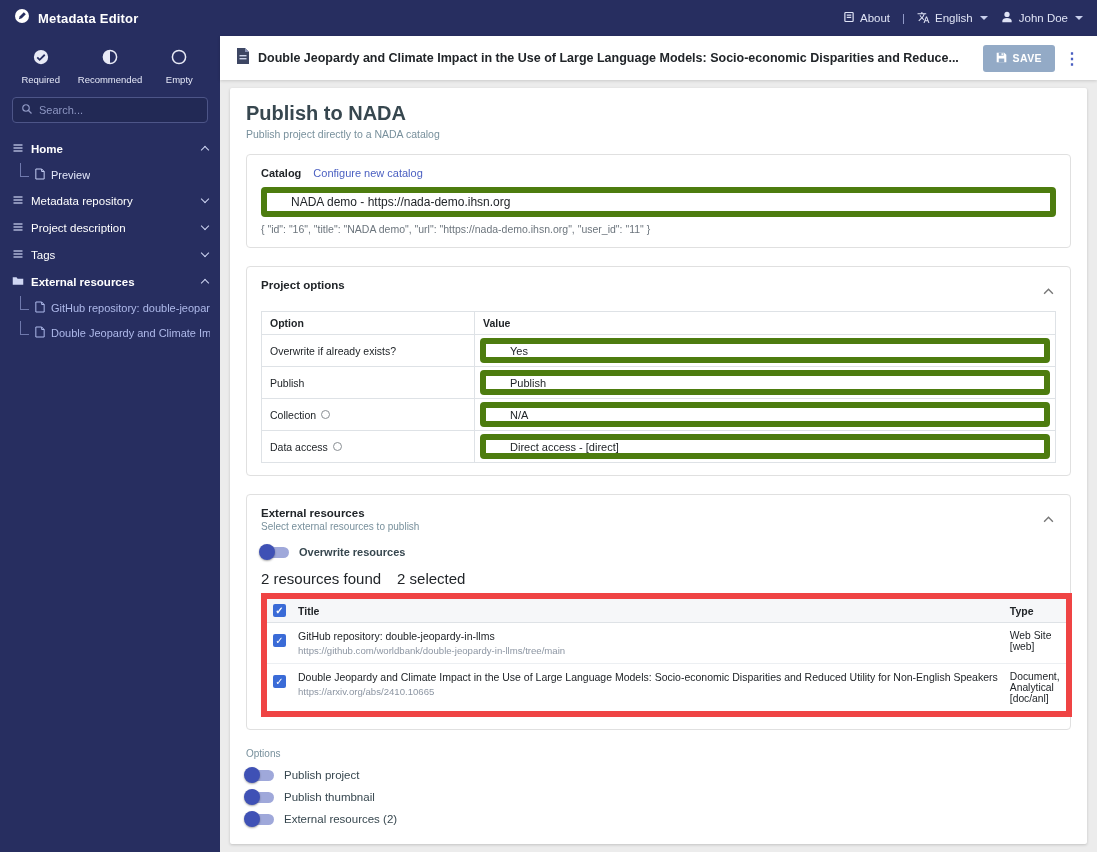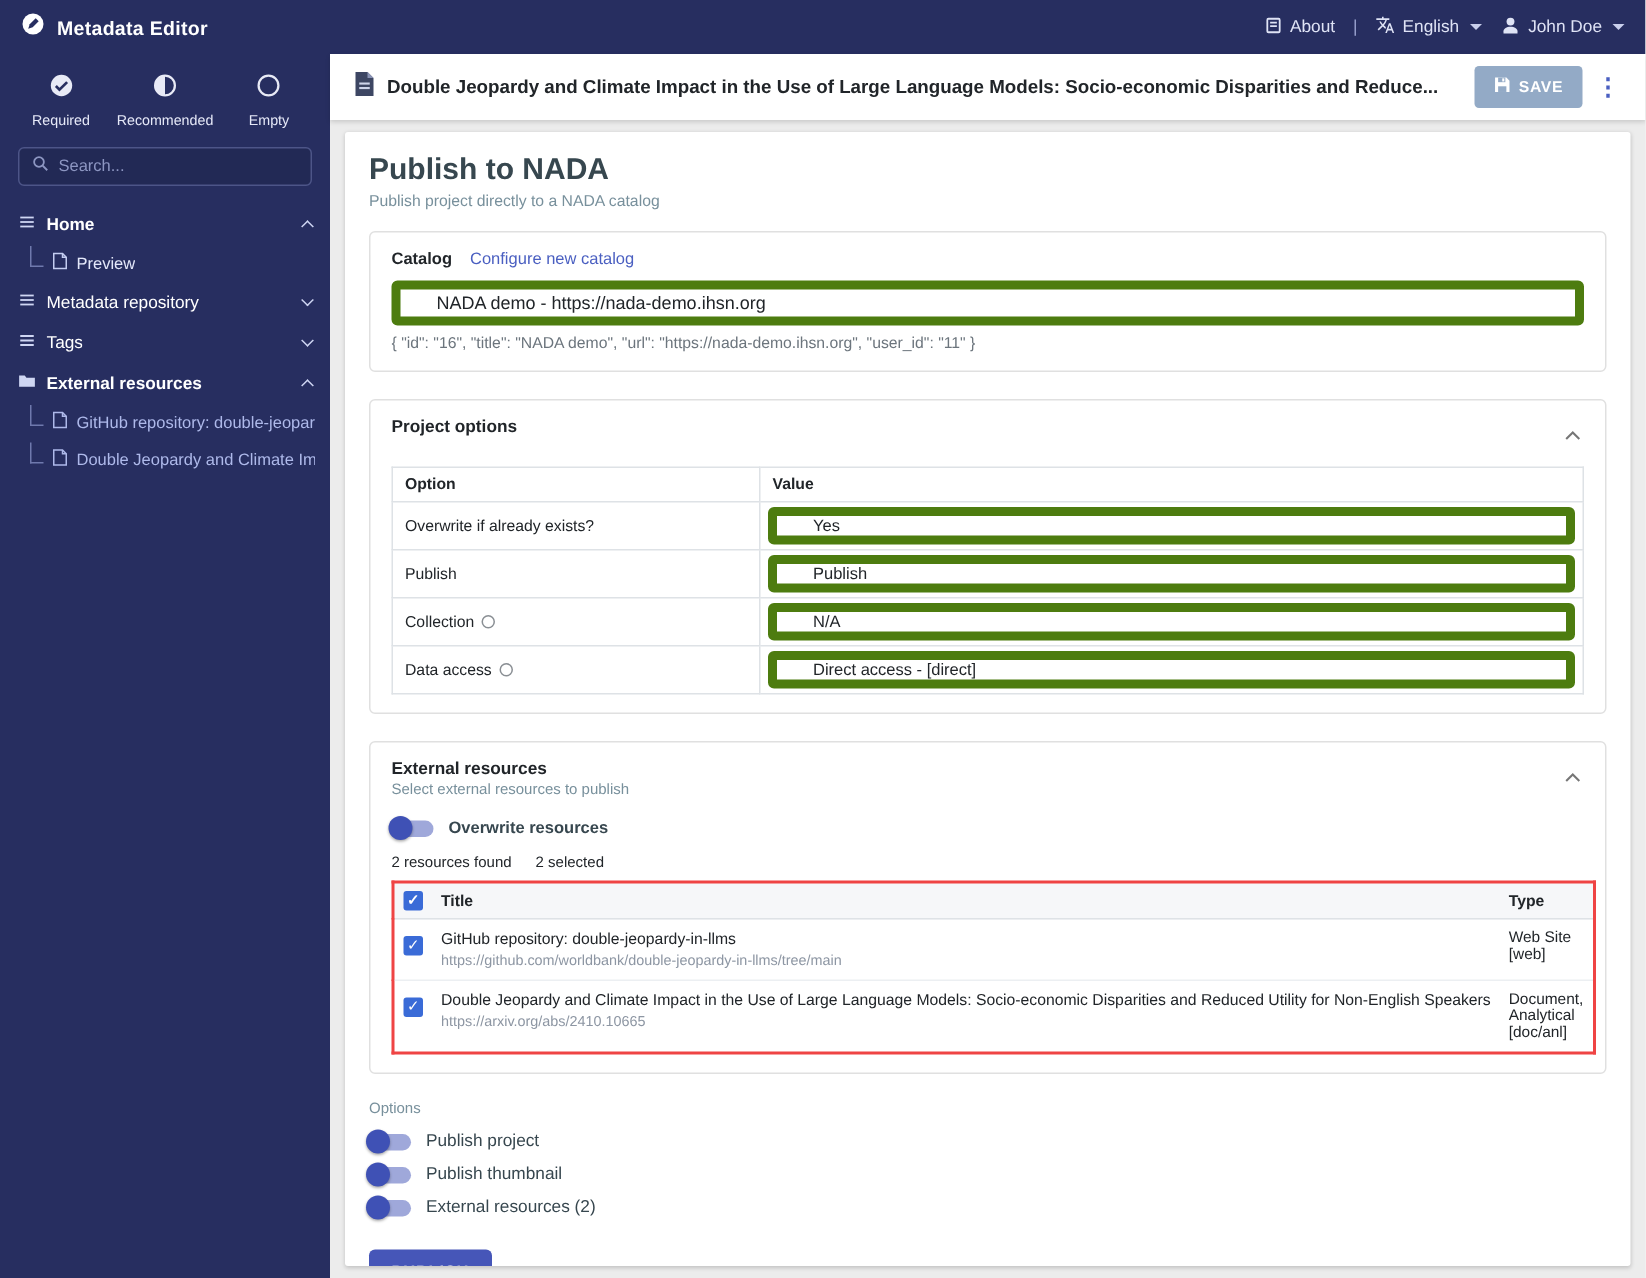--- a/index.html
+++ b/index.html
@@ -57,36 +57,36 @@
 
   .cat-row { display:flex; align-items:center; gap:12px; }
   .lbl { font-size:11px; font-weight:bold; color:#212529; }
   .link { font-size:11px; color:#4a5fc1; text-decoration:none; cursor:pointer; }
   .sel { width:100%; height:30px; border:6px solid #4d7c0f; border-radius:4px; padding:0 24px; font-size:12px; color:#212529; background:#fff; outline:none; font-family:inherit; margin-top:8px; }
   .helper { font-size:10.5px; color:#6c757d; margin-top:6px; white-space:nowrap; overflow:hidden; }
 
   .po-table { width:100%; border-collapse:collapse; margin-top:10px; }
   .po-table th, .po-table td { border:1px solid #dee2e6; text-align:left; }
   .po-table th { font-size:10.5px; color:#212529; padding:5px 8px; }
-  .po-table td.opt { width:245px; font-size:10.5px; color:#212529; padding:5px 8px; }
+  .po-table td.opt { width:213px; font-size:10.5px; color:#212529; padding:5px 8px; }
   .po-table td.val { padding:3px 5px; }
   .sel.small { height:25px; font-size:11px; margin-top:0; }
   .opt-inner { display:flex; align-items:center; gap:5px; }
   .help-ring { width:9px; height:9px; border:1px solid #8a8f94; border-radius:50%; display:inline-block; flex-shrink:0; }
 
   .toggle-row { display:flex; align-items:center; gap:10px; margin:10px 0; cursor:pointer; }
   .toggle-row.strong { margin:14px 0 4px; }
   .toggle-row.strong .toggle-label { font-weight:bold; font-size:11px; }
   .toggle-label { font-size:11.5px; color:#37474f; }
   .switch { position:relative; width:28px; height:11px; border-radius:6px; background:#9fa8da; display:inline-block; flex-shrink:0; }
   .switch .thumb { position:absolute; left:-2px; top:-3px; width:16px; height:16px; border-radius:50%; background:#3f51b5; box-shadow:0 1px 2px rgba(0,0,0,.35); }
 
-  .counts { display:flex; gap:16px; font-size:10px; color:#212529; margin:12px 0 6px; }
-
-  .res-table { width:100%; border-collapse:collapse; border:2px solid #ef4444;padding-left:10px; }
+  .counts { display:flex; gap:16px; font-size:15px; color:#212529; margin:12px 0 6px; }
+
+  .res-table { width:100%; border-collapse:collapse; border:6px solid #ef4444;padding-left:10px; }
   .res-table th { background:#f6f7f9; font-size:10.5px; color:#212529; text-align:left; padding:5px 6px; border-bottom:1px solid #dee2e6; }
   .res-table td { padding:7px 6px; border-top:1px solid #eceff2; vertical-align:top; }
   .chk-col { width:24px; }
   .type-col { width:172px; font-size:10.3px; color:#212529; }
   .res-title { font-size:10.5px; color:#212529; white-space:nowrap; overflow:hidden; }
   .res-url { font-size:9.6px; color:#8d96a3; margin-top:3px; cursor:pointer; }
   .checkbox { width:13px; height:13px; border-radius:2px; background:#3a6bd7; color:#fff; font-size:10px; line-height:13px; text-align:center; display:inline-block; cursor:pointer; }
   .checkbox::after { content:"\2713"; }
 
   .opts-label { font-size:10px; color:#78909c; margin-bottom:4px; }
@@ -217,20 +217,31 @@
           <span class="chev down right"></span>
         </div>
         <div class="nav-item">
           <span>
             <svg width="12" height="12" viewBox="0 0 16 16" stroke="#cfd6f3" stroke-width="1.6">
                 <line x1="2" y1="4" x2="14" y2="4"></line>
                 <line x1="2" y1="8" x2="14" y2="8"></line>
                 <line x1="2" y1="12" x2="14" y2="12"></line>
               </svg>
           </span>
+          <span class="nav-label">Project description</span>
+          <span class="chev down right"></span>
+        </div>
+        <div class="nav-item">
+          <span>
+            <svg width="12" height="12" viewBox="0 0 16 16" stroke="#cfd6f3" stroke-width="1.6">
+                <line x1="2" y1="4" x2="14" y2="4"></line>
+                <line x1="2" y1="8" x2="14" y2="8"></line>
+                <line x1="2" y1="12" x2="14" y2="12"></line>
+              </svg>
+          </span>
           <span class="nav-label">Tags</span>
           <span class="chev down right"></span>
         </div>
         <div class="nav-item bold">
           <span>
             <svg width="12" height="12" viewBox="0 0 16 16" fill="#cfd6f3">
                 <path d="M1 3h5l1.5 2H15v8H1z"></path>
               </svg>
           </span>
           <span class="nav-label">External resources</span>

